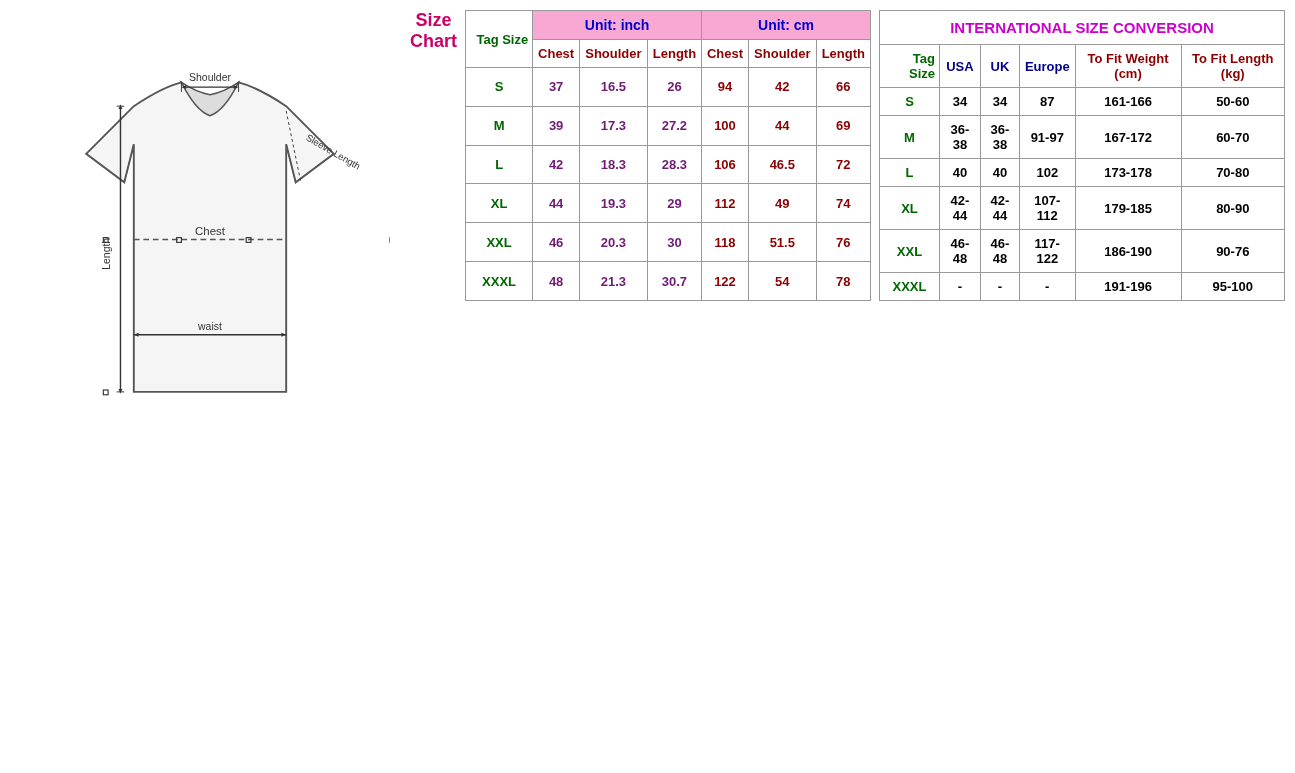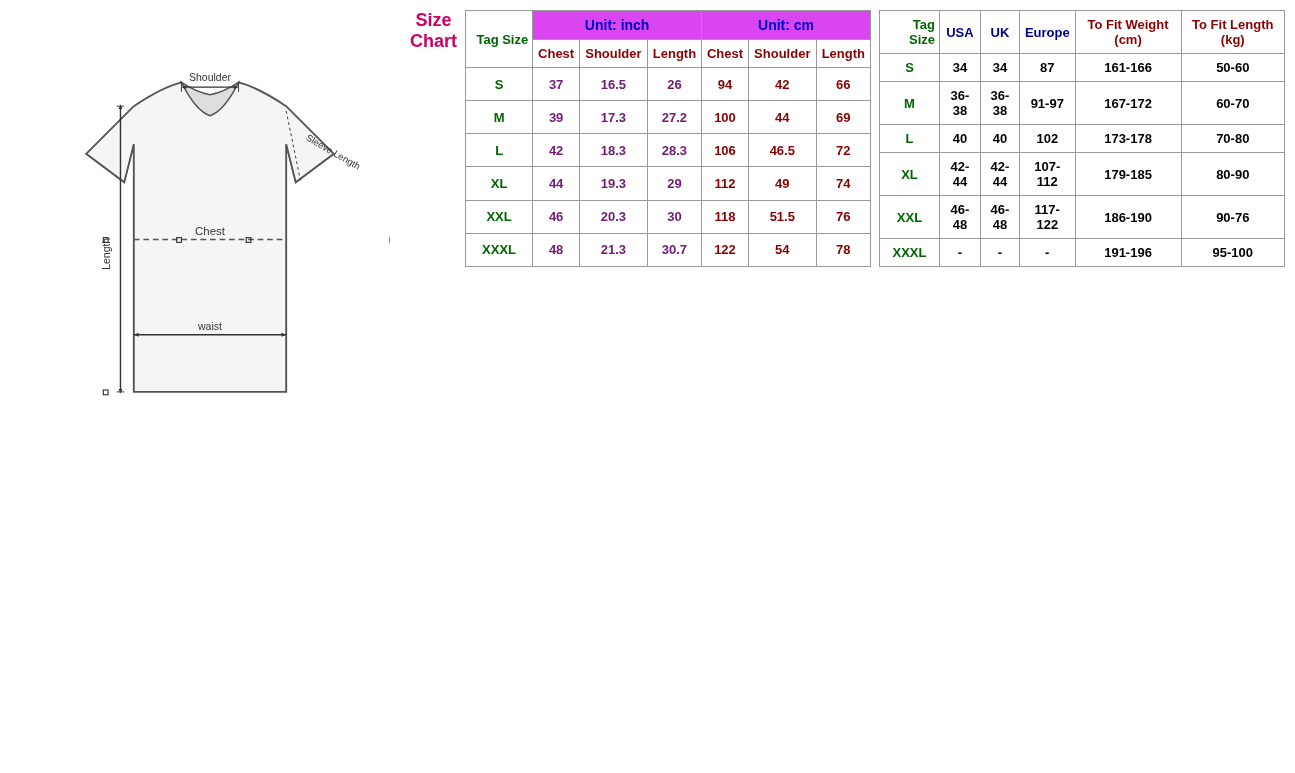--- a/index.html
+++ b/index.html
@@ -51,21 +51,21 @@
       font-size: 13px;
     }
 
     table td, table th {
       border: 1px solid #999;
       text-align: center;
       padding: 6px 4px;
     }
 
     .unit-header {
-      background: #d946ef;
+      background: #f9a8d4;
       color: #0000cc;
       font-weight: bold;
       font-size: 14px;
     }
 
     .col-header {
       color: #8b0000;
       font-weight: bold;
       background: #fff;
     }
@@ -254,20 +254,23 @@
     <td class="cm-value">54</td>
     <td class="cm-value">78</td>
   </tr>
       </tbody>
   </table>
 
 
   <table>
     <thead>
       <tr>
+        <td colspan="6" class="conversion-title">INTERNATIONAL SIZE CONVERSION</td>
+      </tr>
+      <tr>
         <td class="tag-size-header">Tag Size</td>
         <td class="intl-header">USA</td>
         <td class="intl-header">UK</td>
         <td class="intl-header">Europe</td>
         <td class="to-fit-header">To Fit Weight (cm)</td>
         <td class="to-fit-header">To Fit Length (kg)</td>
       </tr>
     </thead>
     <tbody id="intl-table-body">
     <tr>

